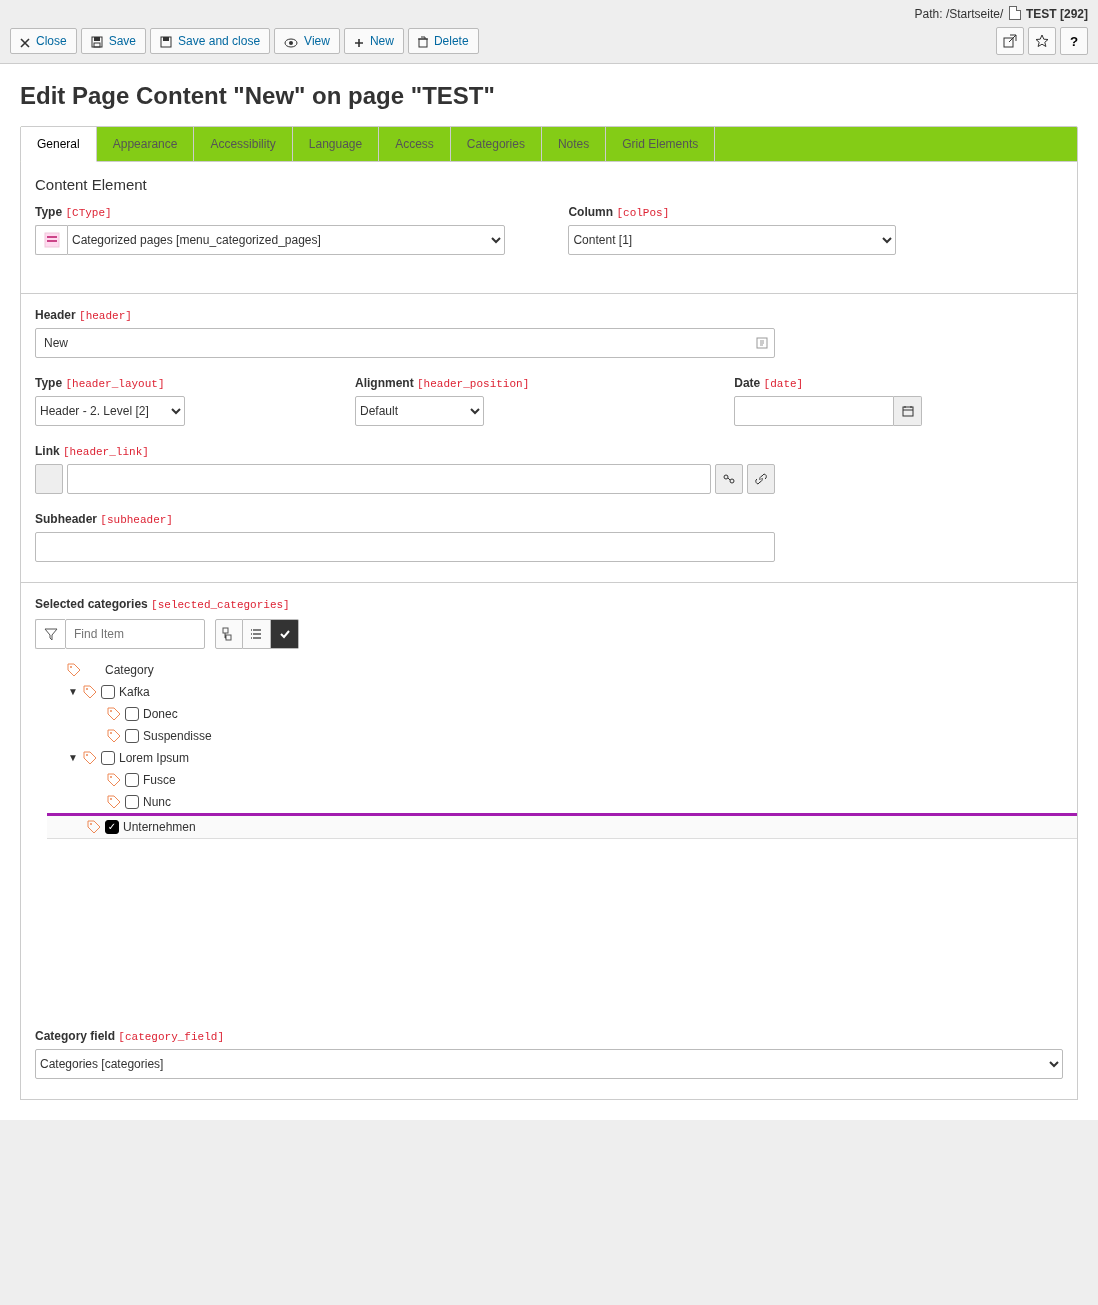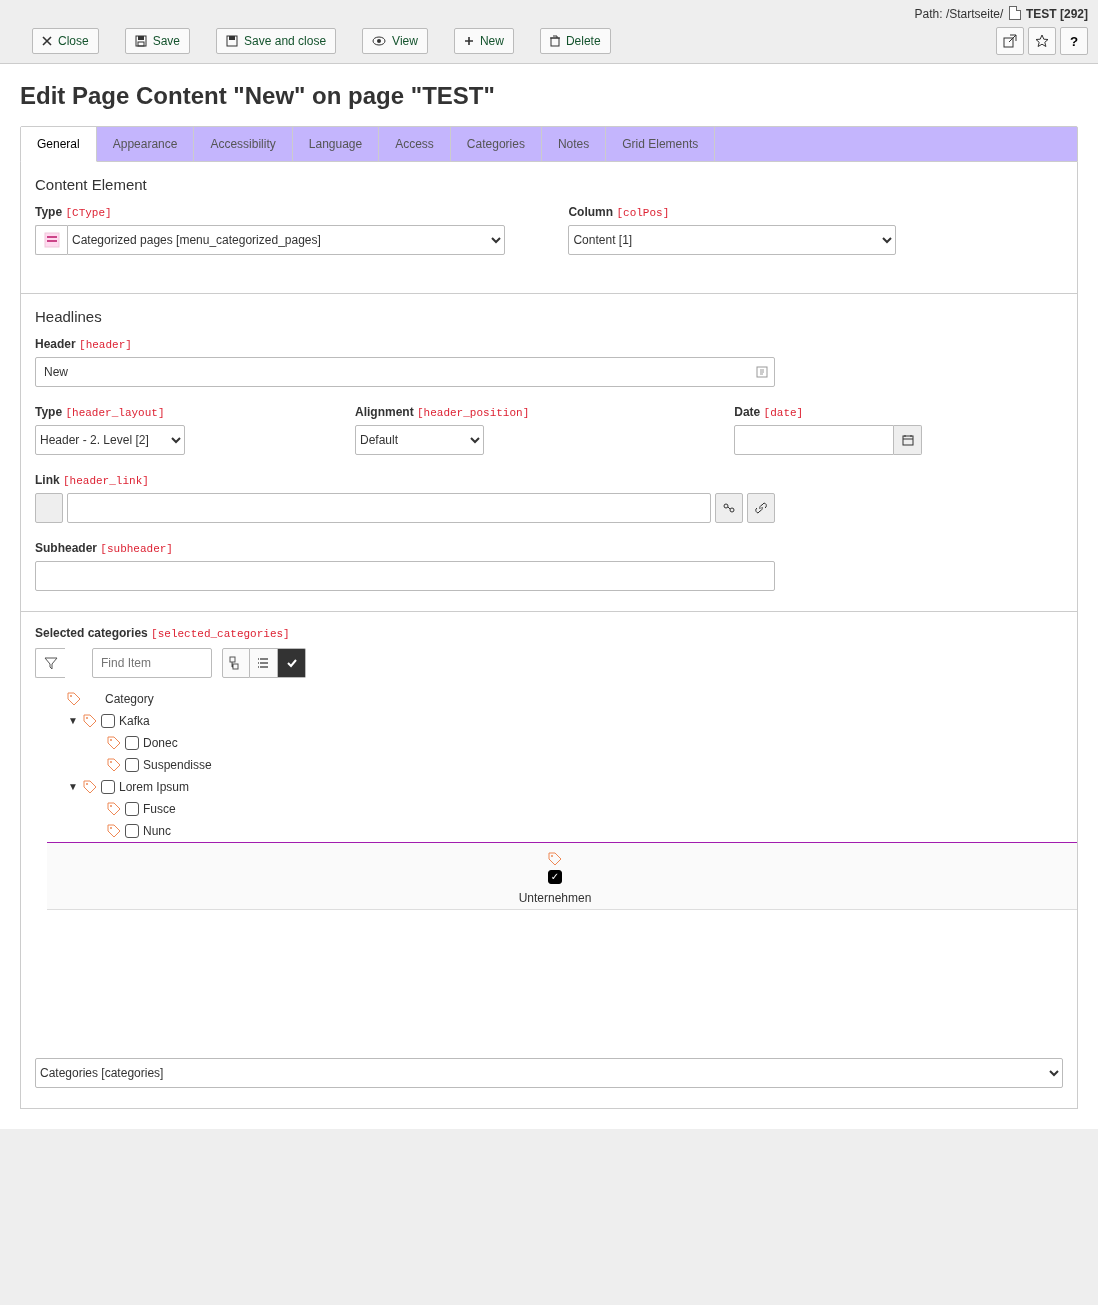--- a/index.html
+++ b/index.html
@@ -40,30 +40,29 @@
     background: #eee;
   }
   .toolbar {
     display: flex;
     justify-content: space-between;
     align-items: center;
   }
   .tb-left, .tb-right { display: flex; gap: 4px; }
   .btn {
     display: inline-flex;
-    align-items: center;
+    align-items: flex-end;
     gap: 6px;
     background: #fafafa;
     border: 1px solid #bbb;
     border-radius: 2px;
     padding: 5px 9px;
     font-size: 12px;
     cursor: pointer;
-    color: #14532d;
-    margin-left: 22px;
+    color: #0369a1;
   }
   .btn .ic { display: inline-flex; }
   .icon-btn {
     background: #fafafa;
     border: 1px solid #bbb;
     border-radius: 2px;
     width: 28px; height: 28px;
     display: inline-flex;
     align-items: center;
     justify-content: center;
@@ -73,21 +72,21 @@
     background: #fff;
     padding: 0 20px 20px 20px;
   }
   h1 {
     font-size: 24px;
     font-weight: bold;
     padding: 18px 0 16px 0;
   }
   .tabbar {
     display: flex;
-    background: #c4b5fd;
+    background: #84cc16;
     border: 1px solid #ccc;
     border-radius: 2px 2px 0 0;
   }
   .tab {
     padding: 10px 16px;
     font-size: 12px;
     color: #555;
     cursor: pointer;
     border-right: 1px solid #ccc;
   }
@@ -216,21 +215,21 @@
   .filter-icon-box {
     width: 30px;
     border: 1px solid #bbb;
     border-right: none;
     border-radius: 2px 0 0 2px;
     background: #fff;
     display: flex;
     align-items: center;
     justify-content: center;
   }
-  .find-input { width: 120px; border-radius: 0 2px 2px 0; margin-left: 27px; }
+  .find-input { width: 140px; border-radius: 0 2px 2px 0; }
   .cat-tool-group { display: flex; gap: 0; margin-left: 6px; }
   .cat-tool-group .tool-btn {
     width: 28px; height: 30px;
     border: 1px solid #bbb;
     background: #fafafa;
     display: flex;
     align-items: center;
     justify-content: center;
     cursor: pointer;
   }
@@ -269,25 +268,24 @@
     color: #fff;
     font-size: 10px;
     line-height: 1;
   }
   .tag-icon {
     display: inline-flex;
     width: 14px; height: 14px;
   }
   .node.selected-row {
     background: #fafafa;
-    border-top: 1px solid #a21caf;
+    border-top: 3px solid #a21caf;
     border-bottom: 1px solid #ddd;
     margin-right: -14px;
     padding-right: 14px;
-    flex-direction: column;
   }
   .tree-area {
     height: 360px;
   }
   .category-field-select { width: 100%; }
   svg { display: block; }
 </style>
 </head>
 <body>
 
@@ -427,21 +425,20 @@
             </span>
             <select class="column-select">
               <option>Content [1]</option>
             </select>
           </div>
         </div>
       </div>
     </div>
 
     <div class="section">
-      <h2>Headlines</h2>
 
       <div class="field">
         <span class="label">
           <span>Header</span>
           <span class="hint">[header]</span>
         </span>
         <div class="input-header-wrap">
           <input type="text" value="New" style="">
           <span class="input-suffix-icon">
             <svg width="14" height="14">
@@ -677,19 +674,23 @@
                 </svg>
               </span>
             <span class="tree-checkbox checked"></span>
             <span>Unternehmen</span>
           </div>
 
         </div>
       </div>
 
       <div class="field" style="margin-top:10px; margin-bottom:0;">
+        <span class="label">
+          <span>Category field</span>
+          <span class="hint">[category_field]</span>
+        </span>
         <select class="category-field-select">
           <option>Categories [categories]</option>
         </select>
       </div>
     </div>
   </div>
 </div>
 
 </body></html>

